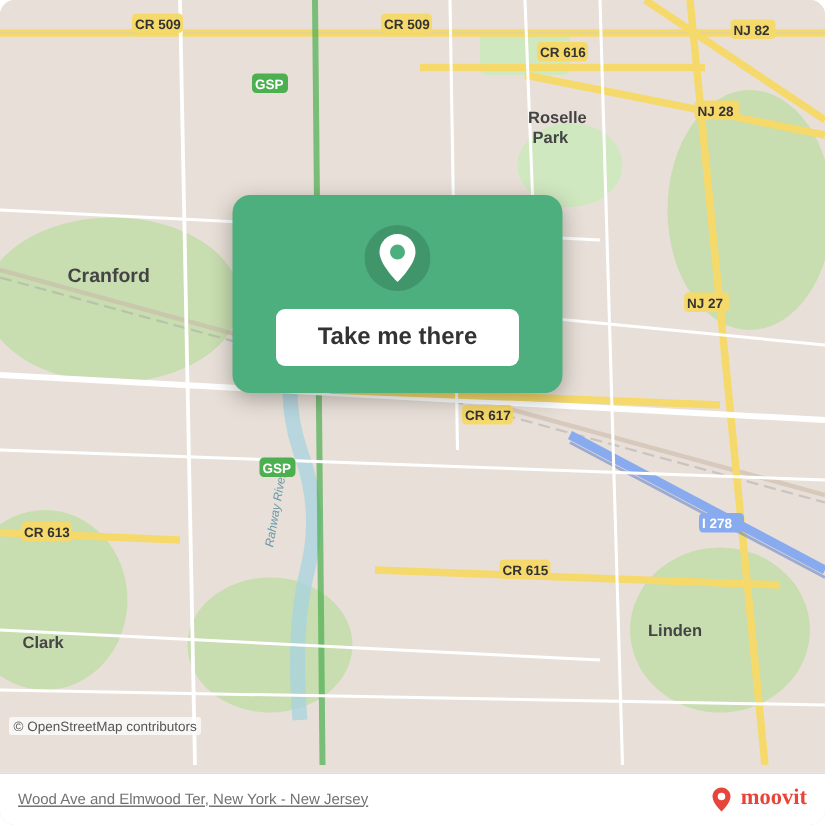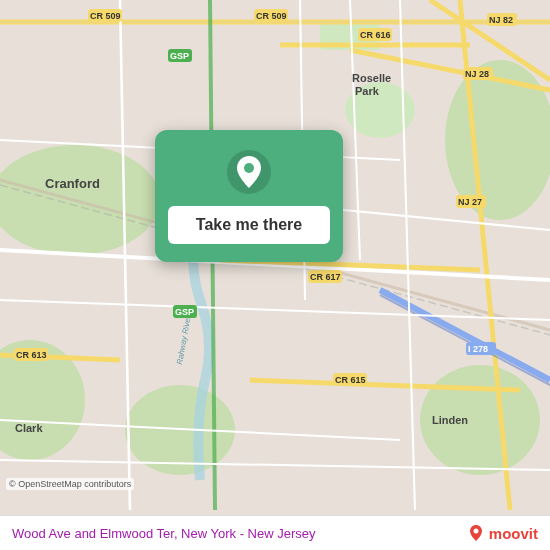--- a/index.html
+++ b/index.html
@@ -10,28 +10,29 @@
       font-family: Arial, sans-serif;
       position: relative;
     }
 
     #map-container {
       width: 550px;
       height: 550px;
       position: relative;
       background-color: #e8e0d8;
       overflow: hidden;
+      border-radius: 10px;
     }
 
     
     #popup-card {
       position: absolute;
       top: 130px;
       left: 155px;
-      width: 188px;
+      width: 220px;
       background: #4caf7d;
       border-radius: 12px;
       display: flex;
       flex-direction: column;
       align-items: center;
       padding: 20px 20px 18px;
       box-shadow: 0 4px 15px rgba(0,0,0,0.3);
       z-index: 10;
     }
 
@@ -62,28 +63,30 @@
       background: white;
       padding: 8px 12px;
       display: flex;
       align-items: center;
       justify-content: space-between;
       border-top: 1px solid #ddd;
       z-index: 20;
     }
 
     .bottom-text {
-      font-size: 13px;
-      color: #a21caf;
+      font-size: 10px;
+      color: #737373;
+      text-decoration: underline;
     }
 
     .moovit-logo {
       display: flex;
-      align-items: flex-end;
+      align-items: flex-start;
       gap: 4px;
+      font-family: Liberation Serif, serif;
     }
 
     .moovit-pin {
       width: 18px;
       height: 18px;
     }
 
     .moovit-text {
       font-size: 15px;
       font-weight: bold;

